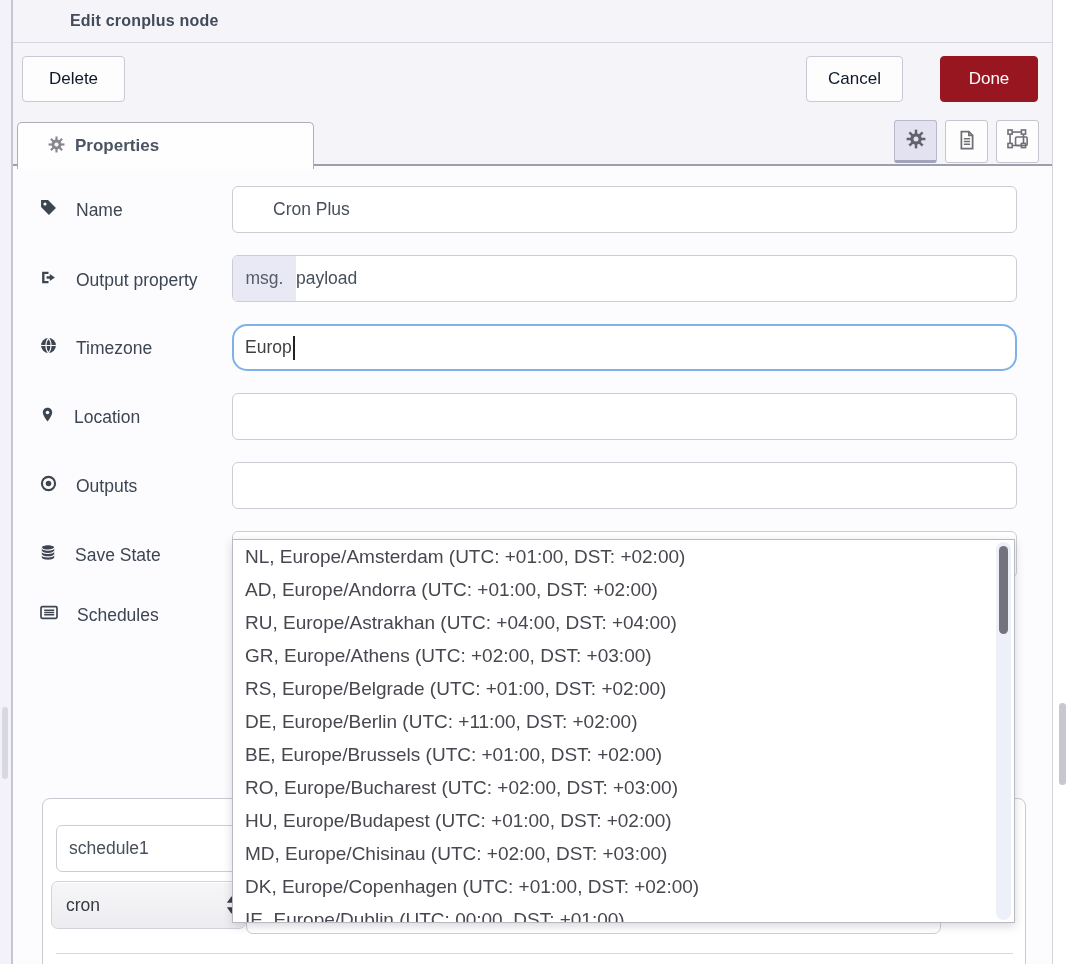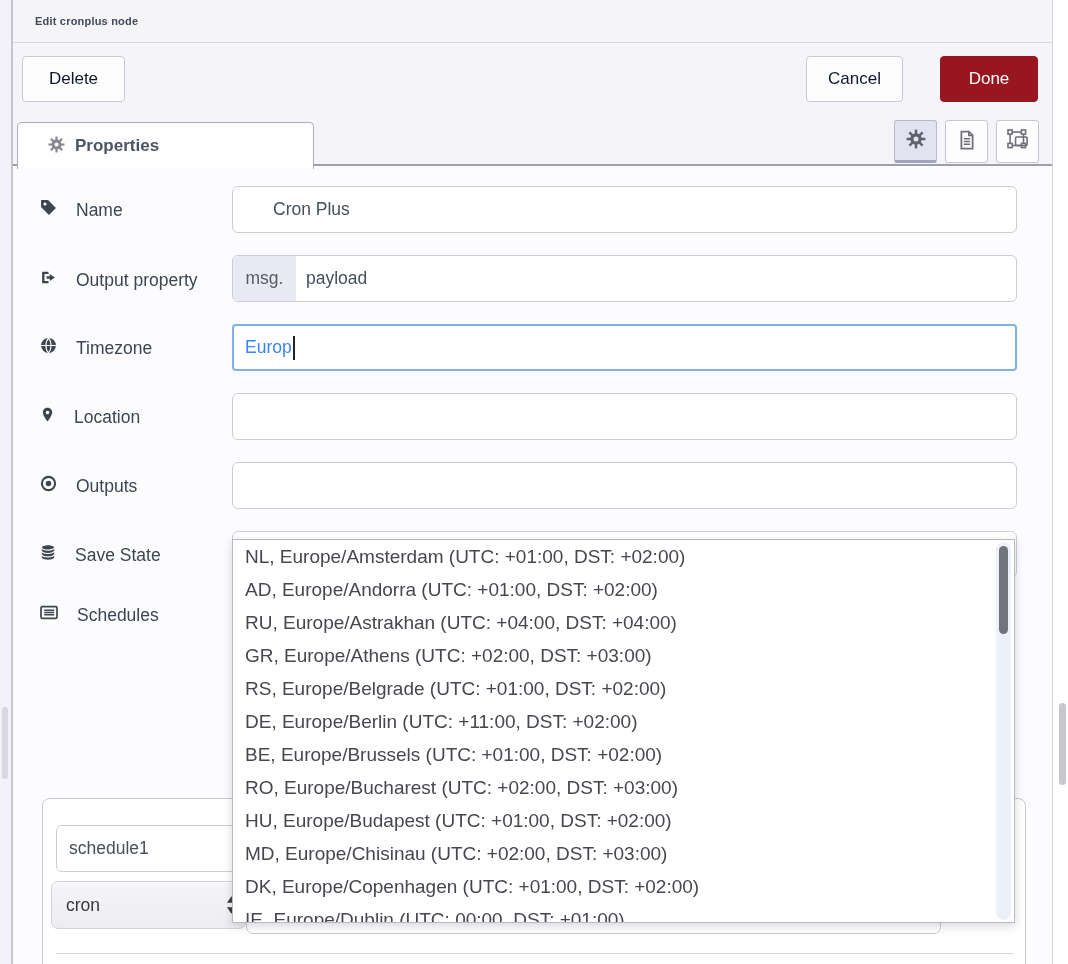--- a/index.html
+++ b/index.html
@@ -11,21 +11,21 @@
   
   .tray-left{position:absolute;left:0;top:0;width:11px;height:964px;background:#f2f2f8;border-right:2px solid #c6c6d2;}
   .tray-left .thumb{position:absolute;left:2px;top:707px;width:6px;height:72px;background:#d8d8df;border-radius:3px;}
   
   .tray-right{position:absolute;left:1052px;top:0;width:16px;height:964px;background:#ffffff;border-left:1px solid #d3d3dc;}
   .tray-right .thumb{position:absolute;left:6px;top:703px;width:7px;height:82px;background:#c7c7cf;border-radius:4px;}
 
   .panel{position:absolute;left:13px;top:0;width:1039px;height:964px;}
 
   .hdr{position:absolute;left:0;top:0;width:100%;height:42px;background:#f4f4f9;border-bottom:1px solid #d7d7e0;display:flex;align-items:center;}
-  .hdr .title{font-size:11px;font-weight:bold;color:#414b59;padding-left:22px;letter-spacing:.2px;}
+  .hdr .title{font-size:16px;font-weight:bold;color:#414b59;padding-left:22px;letter-spacing:.2px;margin-left:35px;}
 
   .btnbar{position:absolute;left:0;top:43px;width:100%;height:68px;background:#f4f4f9;border-bottom:1px solid #d2d2dc;}
   .btn{position:absolute;height:46px;border-radius:4px;font-size:17px;display:flex;align-items:center;justify-content:center;cursor:pointer;box-sizing:border-box;}
   .btn.secondary{background:#fdfdfd;border:1px solid #c9c9d3;color:#0f172a;}
   .btn.delete{left:9px;top:13px;width:103px;}
   .btn.cancel{left:793px;top:13px;width:97px;}
   .btn.done{left:927px;top:13px;width:98px;background:var(--done-bg);border:1px solid var(--done-bg);color:#fff;}
 
   .tabbar{position:absolute;left:0;top:111px;width:100%;height:55px;background:#f4f4f9;border-bottom:2px solid #9da0ac;box-sizing:border-box;}
   .tab{position:absolute;left:4px;top:11px;width:297px;height:47px;background:#fefefe;border:1px solid #aeaeb8;border-bottom:none;border-radius:5px 5px 0 0;display:flex;align-items:center;gap:10px;padding-left:30px;box-sizing:border-box;z-index:3;}
@@ -33,26 +33,26 @@
   .minibtns{position:absolute;top:9px;right:13px;display:flex;gap:8px;}
   .minibtn{width:43px;height:43px;box-sizing:border-box;border:1px solid #c6c6d0;background:#fdfdfd;border-radius:3px;display:flex;align-items:center;justify-content:center;cursor:pointer;}
   .minibtn.active{background:#e2e2f0;border-color:#b9b9cd;border-bottom:3px solid #a2a2b8;}
 
   .form{position:absolute;left:0;top:166px;width:100%;height:798px;background:#fcfcfe;}
   .rowlabel{position:absolute;left:27px;display:flex;align-items:center;gap:19px;font-size:17.5px;color:#3c4553;height:24px;}
   .rowlabel svg{flex:0 0 auto;}
 
   .tinput{position:absolute;left:219px;width:785px;height:47px;box-sizing:border-box;border:1px solid #ccccd4;border-radius:6px;background:#fff;font-size:17.5px;color:#474f5a;padding:0 12px;font-family:"Liberation Sans",sans-serif;outline:none;}
   .tinput.behind{z-index:1;}
-  .focuswrap{position:absolute;left:219px;width:785px;height:47px;box-sizing:border-box;border:2px solid var(--focus-border);border-radius:4px;background:#fff;display:flex;align-items:center;padding:0 11px;font-size:17.5px;color:#3b82f6;}
+  .focuswrap{position:absolute;left:219px;width:785px;height:47px;box-sizing:border-box;border:2px solid var(--focus-border);border-radius:15px;background:#fff;display:flex;align-items:center;padding:0 11px;font-size:17.5px;color:#404040;}
   .caret{display:inline-block;width:2px;height:24px;background:#222;margin-left:1px;}
 
   .typedinput{position:absolute;left:219px;width:785px;height:47px;box-sizing:border-box;border:1px solid #ccccd4;border-radius:6px;background:#fff;display:flex;align-items:center;overflow:hidden;}
   .typedinput .prefix{width:63px;align-self:stretch;background:#e8e9f4;color:#555c66;font-size:17.5px;display:flex;align-items:center;justify-content:center;cursor:pointer;}
-  .typedinput .val{padding-left:10px;font-size:17.5px;color:#474f5a;}
+  .typedinput .val{padding-left:0;font-size:17.5px;color:#474f5a;}
 
   .dropdown{position:absolute;left:219px;top:373px;width:783px;height:384px;background:#fff;border:1px solid #b9b9c2;box-sizing:border-box;box-shadow:0 3px 9px rgba(40,40,60,.18);z-index:10;overflow:hidden;}
   .dd-item{height:33px;line-height:33px;padding-left:12px;font-size:19px;color:#46474f;white-space:nowrap;cursor:pointer;}
   .dd-scroll{position:absolute;top:2px;right:3px;bottom:2px;width:15px;background:#eef0f9;border-radius:8px;}
   .dd-scroll .thumb{position:absolute;left:3px;top:4px;width:9px;height:88px;background:#73737e;border-radius:5px;}
 
   .sched-box{position:absolute;left:29px;top:632px;width:984px;height:340px;box-sizing:border-box;border:1px solid #c9c9d3;border-radius:8px;background:#fff;z-index:2;}
   .sched-name{position:absolute;left:13px;top:26px;width:573px;height:47px;box-sizing:border-box;border:1px solid #ccccd4;border-radius:6px;font-size:17.5px;color:#474f5a;padding:0 12px;background:#fff;font-family:"Liberation Sans",sans-serif;outline:none;}
   .sched-select{position:absolute;left:8px;top:82px;width:195px;height:48px;box-sizing:border-box;border:1px solid #d2d2da;border-radius:7px;background:linear-gradient(#f6f6f8,#ededf1);display:flex;align-items:center;padding-left:14px;font-size:17.5px;color:#34383f;cursor:pointer;box-shadow:inset 0 1px 0 #fff;}
   .sched-select .stepper{position:absolute;right:8px;top:0;height:100%;display:flex;flex-direction:column;justify-content:center;gap:2px;}

